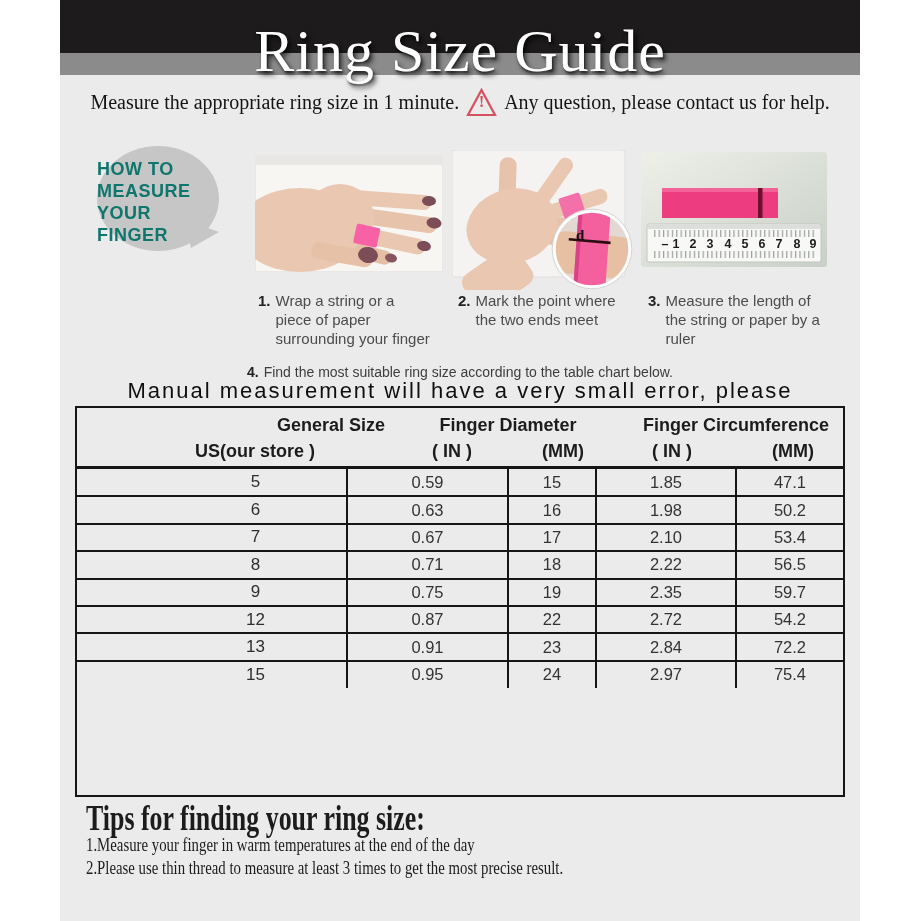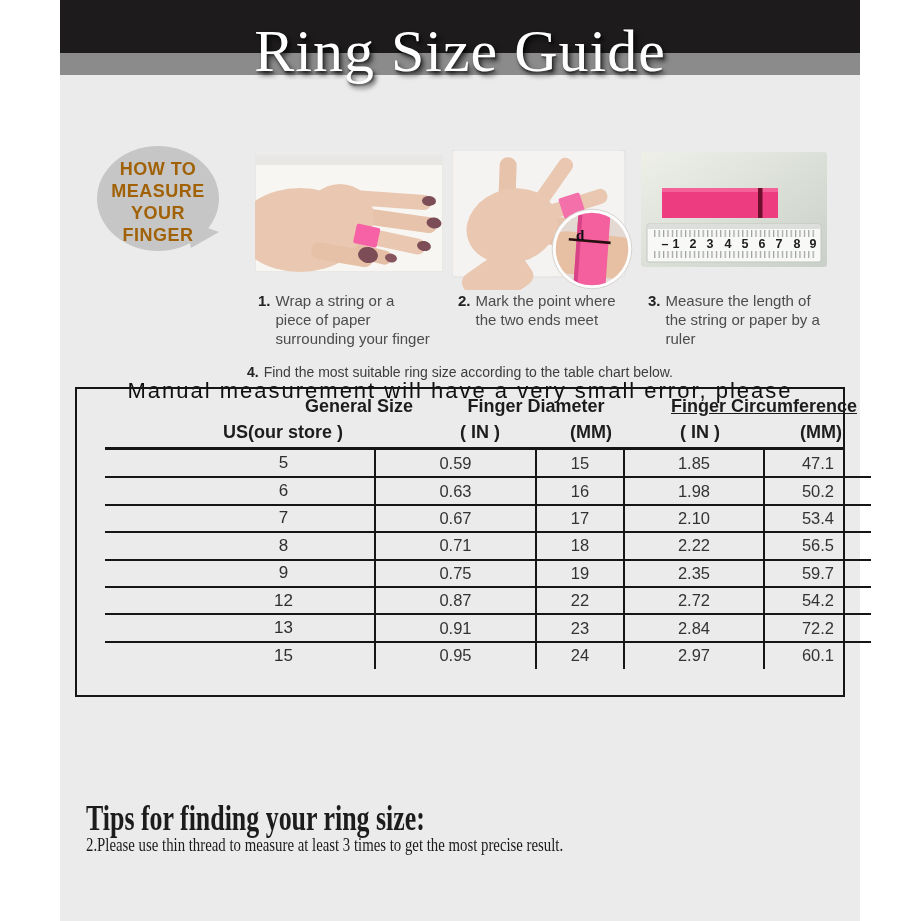--- a/index.html
+++ b/index.html
@@ -12,46 +12,46 @@
     font-family:"Liberation Serif",serif;font-size:60px;font-weight:400;color:#ffffff;
     text-shadow:3px 4px 5px rgba(0,0,0,.65), 1px 2px 2px rgba(0,0,0,.5);letter-spacing:1px;}
   .intro{position:absolute;left:0;top:88px;width:800px;display:flex;justify-content:center;align-items:center;gap:7px;
     font-family:"Liberation Serif",serif;font-size:20px;color:#141414;}
   .warning{position:relative;width:31px;height:29px;flex:0 0 auto;}
   .warning .mark{position:absolute;left:0;top:4px;width:31px;text-align:center;
     font-family:"Liberation Serif",serif;font-weight:700;font-size:17px;color:#d4515f;}
   
   .bubble{position:absolute;left:37px;top:146px;width:122px;height:105px;border-radius:50%;background:#c7c6c6;}
   .bubble-tail{position:absolute;left:123px;top:220px;}
-  .bubble-text{position:absolute;left:37px;top:158px;width:122px;text-align:center;
-    font-weight:700;font-size:18px;line-height:22px;color:#a16207;letter-spacing:.5px;}
+  .bubble-text{position:absolute;left:37px;top:158px;width:122px;
+    font-weight:700;font-size:18px;line-height:22px;color:#0f766e;letter-spacing:.5px;}
   
   .photo{position:absolute;}
   .photo1{left:195px;top:155px;}
   .photo2{left:392px;top:150px;}
   .photo3{left:581px;top:152px;}
   
   .caption{position:absolute;top:291px;display:flex;align-items:flex-start;color:#4c4c4c;
     font-size:15px;line-height:19px;}
   .caption .num{font-weight:700;color:#222;margin-right:5px;}
   .cap1{left:198px;width:172px;}
   .cap2{left:398px;width:168px;}
   .cap3{left:588px;width:182px;}
   .step4{position:absolute;left:0;top:364px;width:800px;display:flex;justify-content:center;gap:5px;
     font-size:14px;color:#3d3d3d;}
   .step4 .num{font-weight:700;color:#222;}
   .notice{position:absolute;left:0;top:378px;width:800px;text-align:center;
     font-size:22px;color:#0f0f0f;letter-spacing:2px;white-space:nowrap;}
   
-  .size-table{position:absolute;left:15px;top:387px;width:770px;height:310px;border:2px solid #161616;box-sizing:border-box;padding-left:28px;}
+  .size-table{position:absolute;left:15px;top:406px;width:770px;height:391px;border:2px solid #161616;box-sizing:border-box;}
   .thead{position:relative;height:58px;border-bottom:3px solid #161616;font-weight:700;font-size:18px;color:#1c1c1c;}
   .thead span{position:absolute;transform:translateX(-50%);white-space:nowrap;}
   .h-gs{left:254px;top:7px;}
   .h-fd{left:431px;top:7px;}
-  .h-fc{left:659px;top:7px;text-decoration:underline;}
+  .h-fc{left:659px;top:7px;}
   .h-us{left:178px;top:33px;}
   .h-in1{left:375px;top:33px;}
   .h-mm1{left:486px;top:33px;}
   .h-in2{left:595px;top:33px;}
   .h-mm2{left:716px;top:33px;}
   table.body{border-collapse:collapse;table-layout:fixed;width:766px;margin:0;}
   table.body td{border:2px solid #161616;height:27.4px;text-align:center;
     font-size:16.5px;color:#333333;padding:0;box-sizing:border-box;}
   table.body td.c1{padding-left:88px;font-size:17px;color:#2e2e2e;}
   table.body tr:first-child td{border-top:none;}
@@ -68,20 +68,30 @@
 </head>
 <body>
 
 <div class="page">
   <div class="panel">
 
     <div class="banner-black"></div>
     <div class="banner-gray"></div>
     <div class="main-title">Ring Size Guide</div>
 
+    <div class="intro">
+      <span>Measure the appropriate ring size in 1 minute.</span>
+      <span class="warning">
+        <svg width="31" height="29" viewBox="0 0 31 29">
+          <path d="M15.5 2 L29 27 L2 27 Z" fill="none" stroke="#d4515f" stroke-width="2.2"></path>
+        </svg>
+        <span class="mark">!</span>
+      </span>
+      <span>Any question, please contact us for help.</span>
+    </div>
 
     <div class="bubble"></div>
     <div class="bubble-tail">
       <svg width="40" height="30" viewBox="0 0 40 30">
           <polygon points="2,0 36,12 8,28" fill="#c7c6c6"></polygon>
         </svg>
     </div>
     <div class="bubble-text">
       <div>HOW TO</div>
       <div>MEASURE</div>
@@ -291,29 +301,32 @@
           <td>0.91</td>
           <td>23</td>
           <td>2.84</td>
           <td>72.2</td>
         </tr>
         <tr>
           <td class="c1">15</td>
           <td>0.95</td>
           <td>24</td>
           <td>2.97</td>
-          <td>60.1</td>
+          <td>75.4</td>
         </tr>
       </tbody>
         </table>
     </div>
 
     <div class="tips">
       <div class="tips-title">
         <span class="squish-t">Tips for finding your ring size:</span>
       </div>
       <div class="tip">
+        <span class="squish">1.Measure your finger in warm temperatures at the end of the day</span>
+      </div>
+      <div class="tip">
         <span class="squish">2.Please use thin thread to measure at least 3 times to get the most precise result.</span>
       </div>
     </div>
 
   </div>
 </div>
 
 </body></html>

